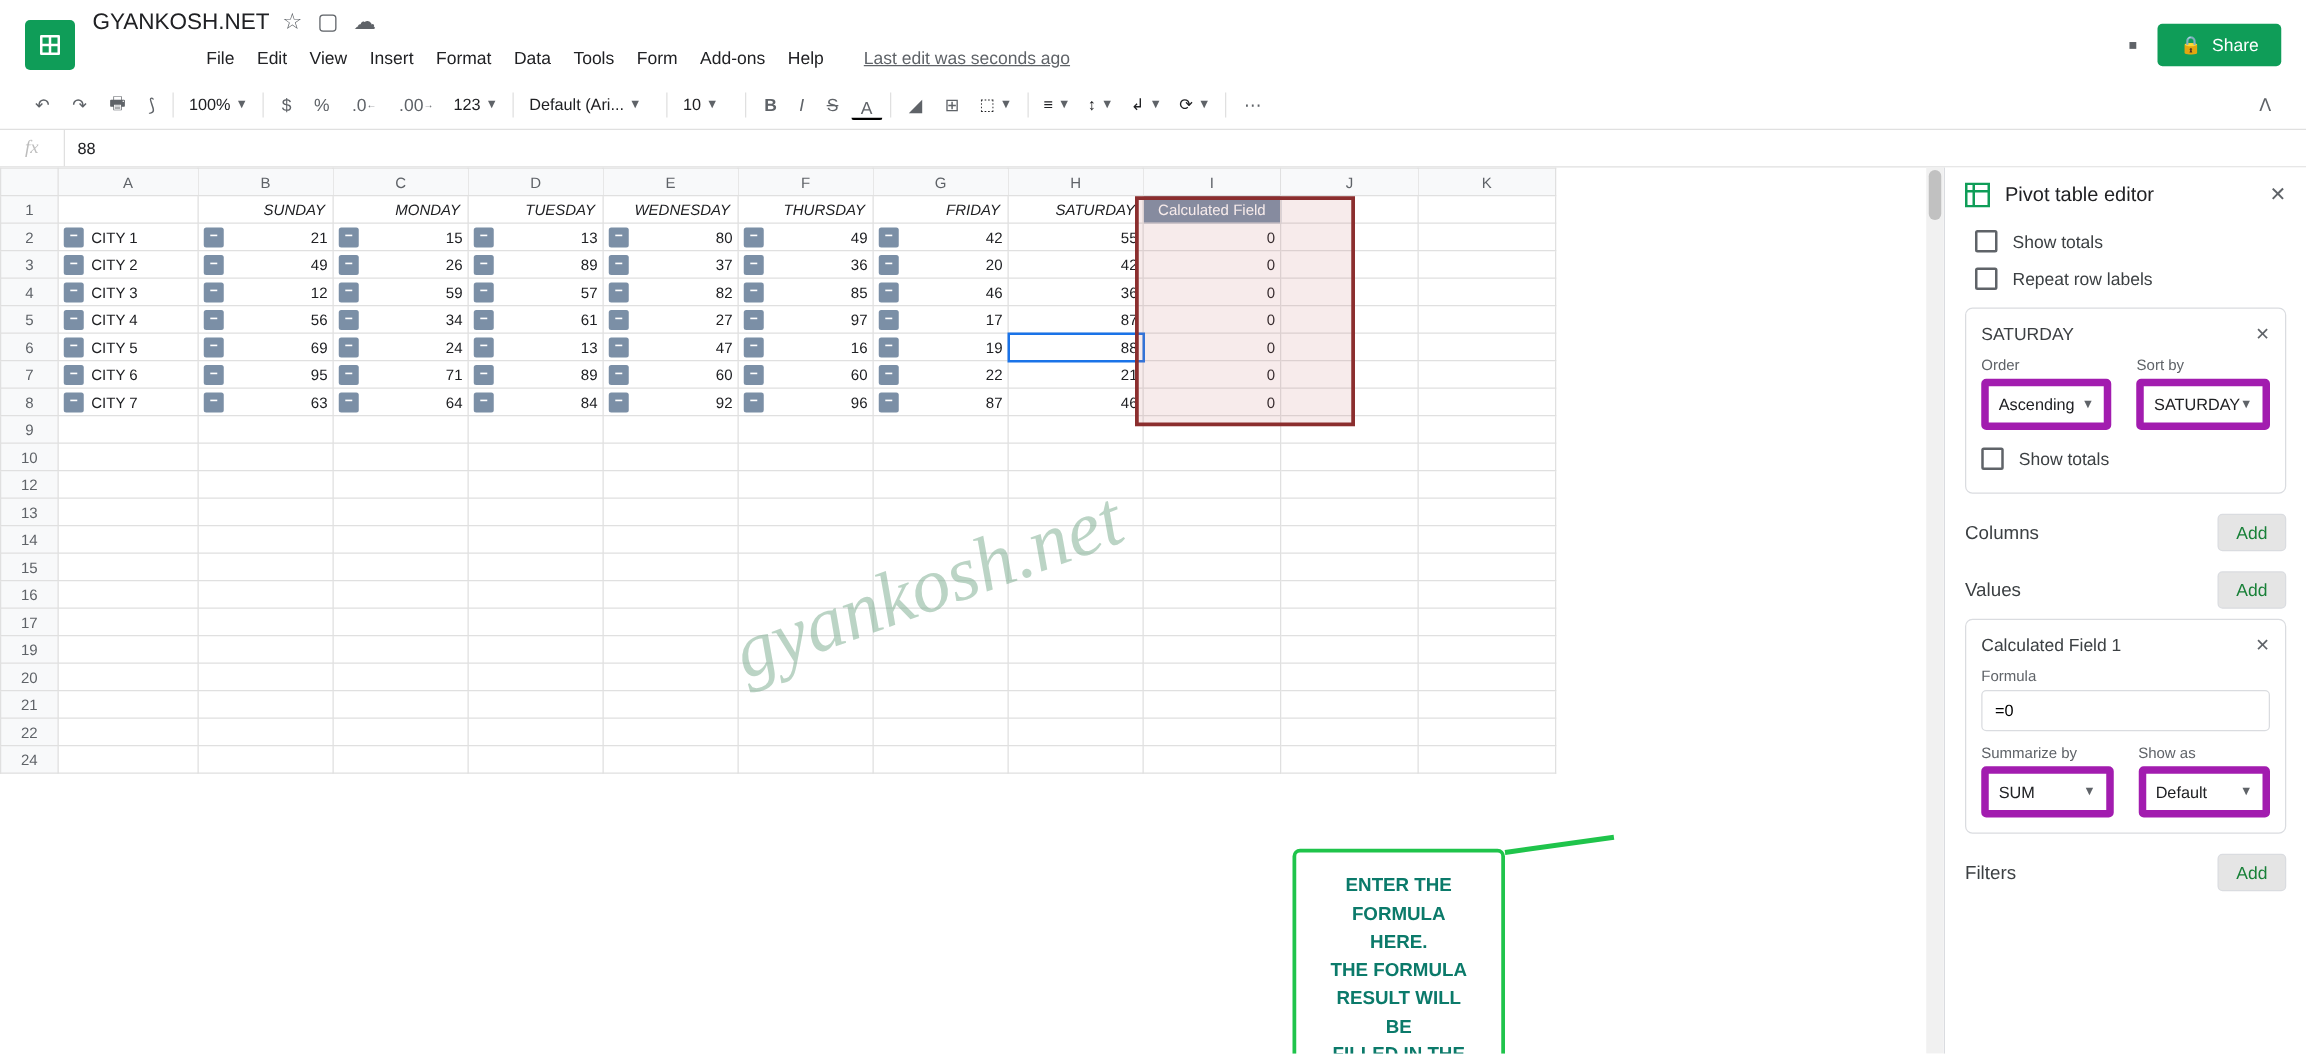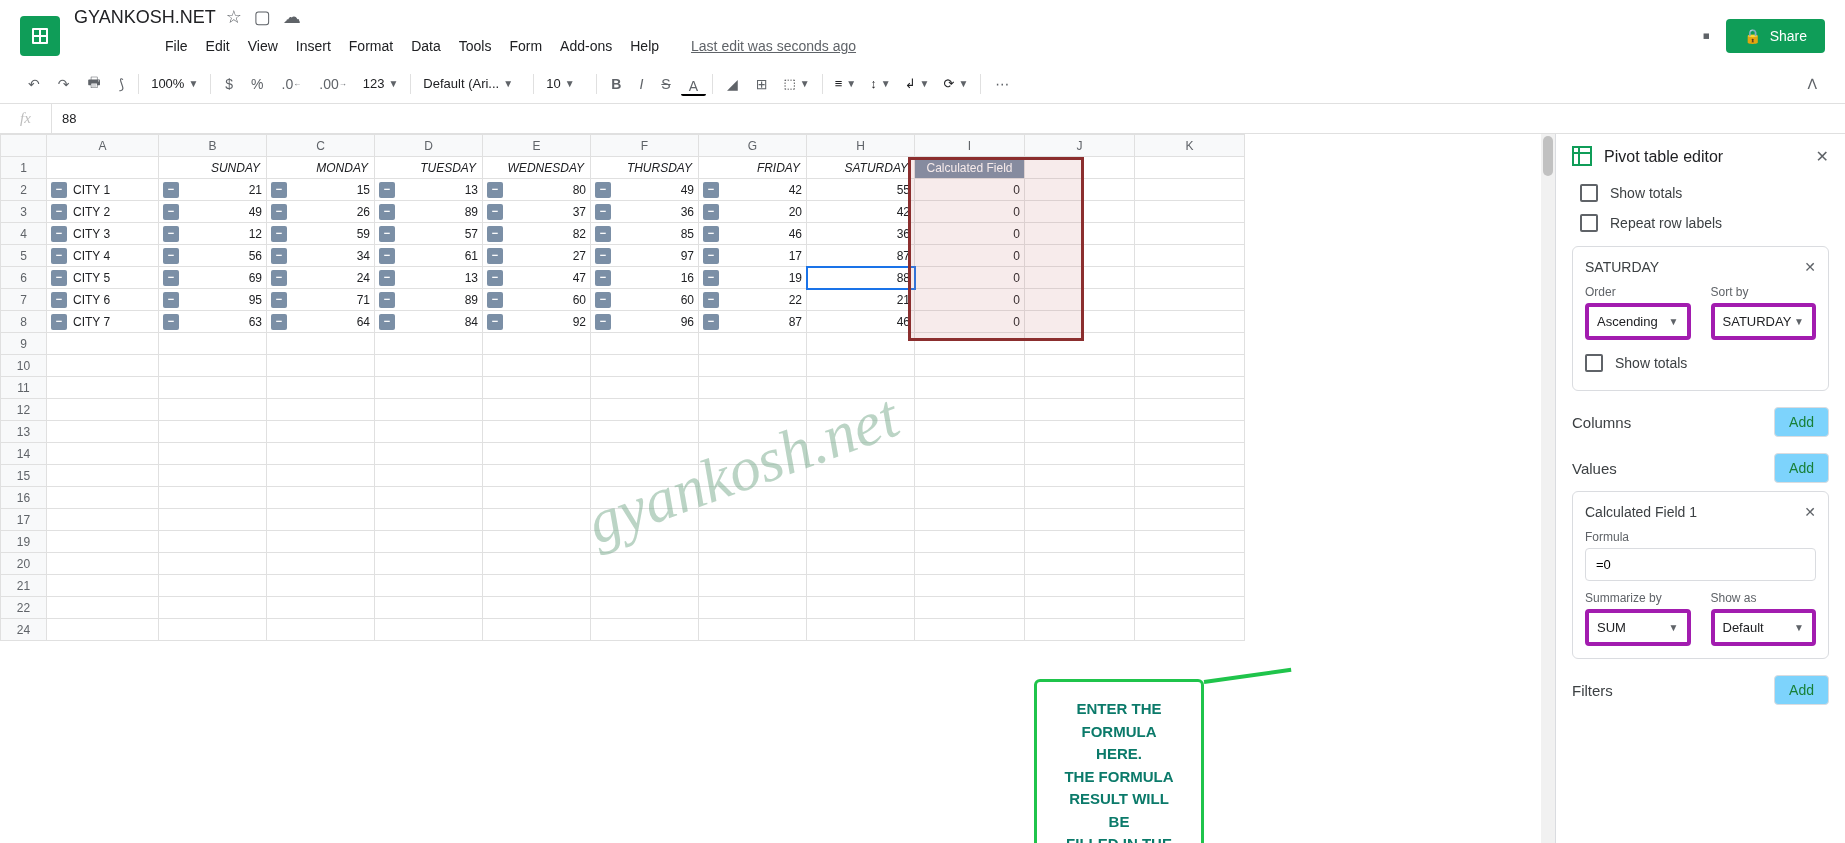--- a/index.html
+++ b/index.html
@@ -77,27 +77,27 @@
 .checkbox { width: 18px; height: 18px; border: 2px solid #5f6368; border-radius: 2px; cursor: pointer; }
 .check-label { color: #3c4043; font-size: 14px; }
 
 .panel-card { border: 1px solid #dadce0; border-radius: 6px; padding: 12px; margin: 8px 0 14px; background: #fff; }
 .card-header { display: flex; align-items: center; justify-content: space-between; margin-bottom: 10px; }
 .card-title { font-size: 14px; font-weight: 500; color: #3c4043; }
 .card-close { color: #5f6368; cursor: pointer; font-size: 14px; }
 .form-row { display: flex; gap: 20px; }
 .form-field { flex: 1; }
 .field-label { font-size: 12px; color: #5f6368; margin-bottom: 4px; display: block; }
-.select-box { border: 4px solid #a21caf; border-radius: 4px; padding: 7px 8px; font-size: 13px; display: flex; align-items: center; justify-content: space-between; cursor: pointer; background: #fff; }
+.select-box { border: 6px solid #a21caf; border-radius: 4px; padding: 7px 8px; font-size: 13px; display: flex; align-items: center; justify-content: space-between; cursor: pointer; background: #fff; }
 .select-box .arrow { font-size: 10px; color: #5f6368; }
 .text-input { border: 1px solid #dadce0; border-radius: 4px; padding: 8px 10px; font-size: 13px; width: 100%; background: #fff; }
 
 .section-row { display: flex; align-items: center; justify-content: space-between; margin: 16px 0 8px; }
 .section-title { font-size: 15px; font-weight: 500; color: #3c4043; }
-.add-btn { border: 1px solid #dadce0; background: #7dd3fc; color: #188038; border-radius: 4px; padding: 6px 14px; font-size: 14px; font-weight: 500; cursor: pointer; margin-left: 23px; }
+.add-btn { border: 1px solid #dadce0; background: #e5e5e5; color: #188038; border-radius: 4px; padding: 6px 14px; font-size: 14px; font-weight: 500; cursor: pointer; margin-left: 23px; }
 
 
 .callout { position: absolute; background: #fff; border: 3px solid #1fc44b; border-radius: 6px; padding: 16px 20px; color: #0b7a6a; font-weight: bold; font-size: 15px; text-align: center; line-height: 1.5; }
 .callout-arrow { position: absolute; background: #1fc44b; height: 4px; transform-origin: left center; }
 
 
 .watermark { position: absolute; color: rgba(120, 170, 140, 0.5); font-size: 62px; font-style: italic; font-family: cursive; transform: rotate(-20deg); pointer-events: none; left: 580px; top: 300px; }
 
 .scroll-v { position: absolute; right: 0; top: 0; bottom: 0; width: 14px; background: #f1f1f1; }
 .scroll-thumb-v { position: absolute; right: 2px; top: 2px; width: 10px; height: 40px; background: #c1c1c1; border-radius: 5px; }
@@ -646,34 +646,20 @@
               <td></td>
               <td></td>
               <td></td>
               <td></td>
               <td></td>
               <td></td>
               <td></td>
               <td></td>
             </tr>
             <tr>
-              <th class="row-head">11</th>
-              <td></td>
-              <td></td>
-              <td></td>
-              <td></td>
-              <td></td>
-              <td></td>
-              <td></td>
-              <td></td>
-              <td></td>
-              <td></td>
-              <td></td>
-            </tr>
-            <tr>
               <th class="row-head">12</th>
               <td></td>
               <td></td>
               <td></td>
               <td></td>
               <td></td>
               <td></td>
               <td></td>
               <td></td>
               <td></td>

